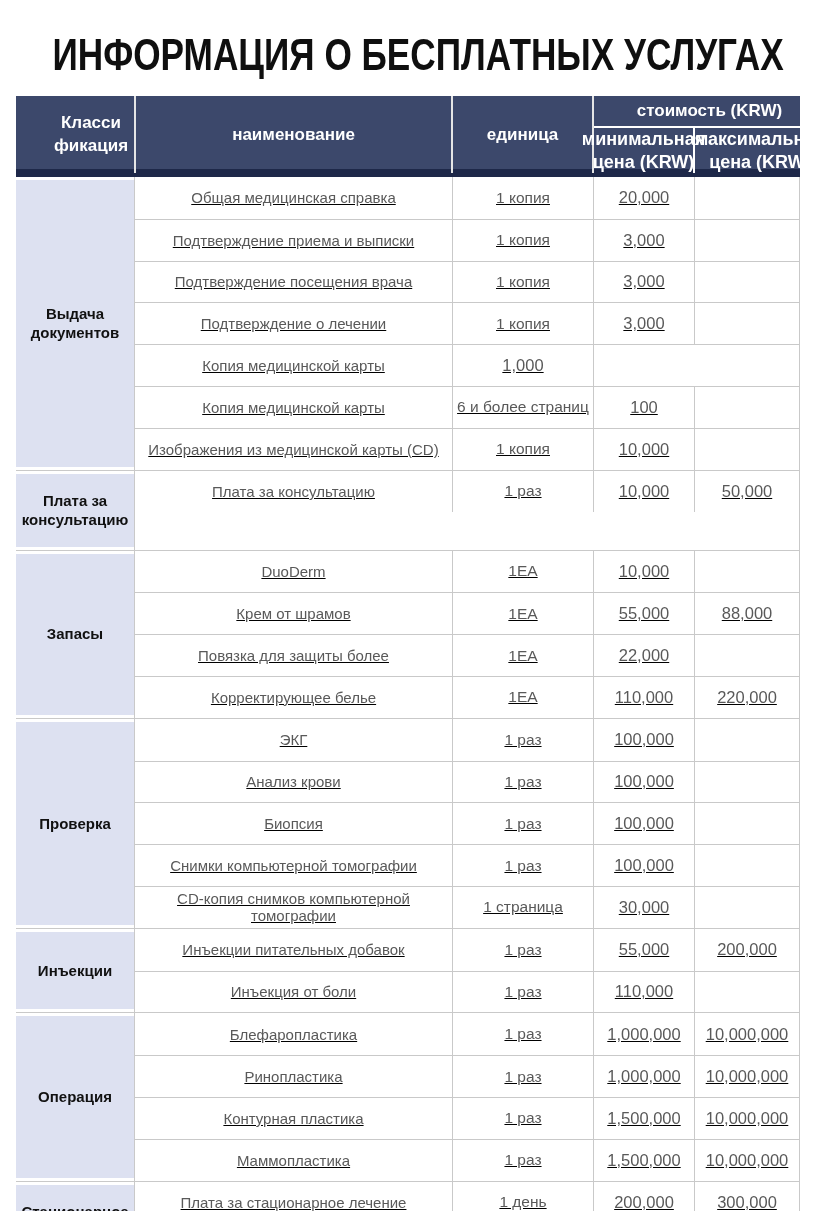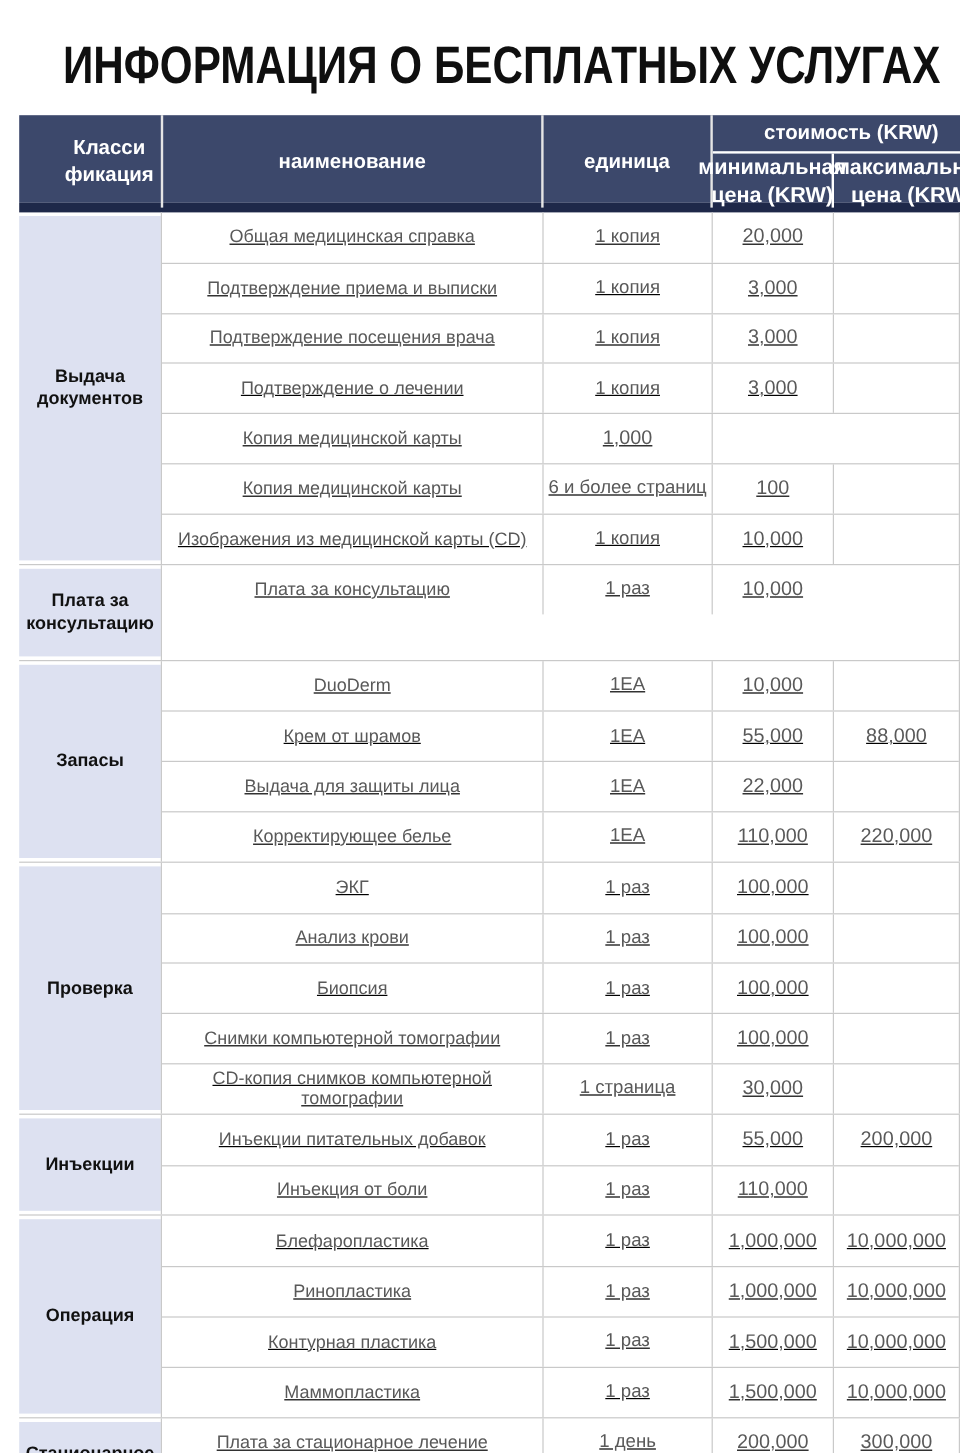--- a/index.html
+++ b/index.html
@@ -125,40 +125,41 @@
             </div>
           </div>
         </div>
         <div class="grp">
           <div class="ccell">Плата за консультацию</div>
           <div class="rows">
             <div class="row">
               <div class="cell name">Плата за консультацию</div>
               <div class="cell unit">1 раз</div>
               <div class="cell price">10,000</div>
+              <div class="cell price">50,000</div>
             </div>
           </div>
         </div>
         <div class="grp">
           <div class="ccell">Запасы</div>
           <div class="rows">
             <div class="row">
               <div class="cell name">DuoDerm</div>
               <div class="cell unit">1EA</div>
               <div class="cell price">10,000</div>
               <div class="cell price"></div>
             </div>
             <div class="row">
               <div class="cell name">Крем от шрамов</div>
               <div class="cell unit">1EA</div>
               <div class="cell price">55,000</div>
               <div class="cell price">88,000</div>
             </div>
             <div class="row">
-              <div class="cell name">Выдача для защиты лица</div>
+              <div class="cell name">Повязка для защиты более</div>
               <div class="cell unit">1EA</div>
               <div class="cell price">22,000</div>
               <div class="cell price"></div>
             </div>
             <div class="row">
               <div class="cell name">Корректирующее белье</div>
               <div class="cell unit">1EA</div>
               <div class="cell price">110,000</div>
               <div class="cell price">220,000</div>
             </div>

